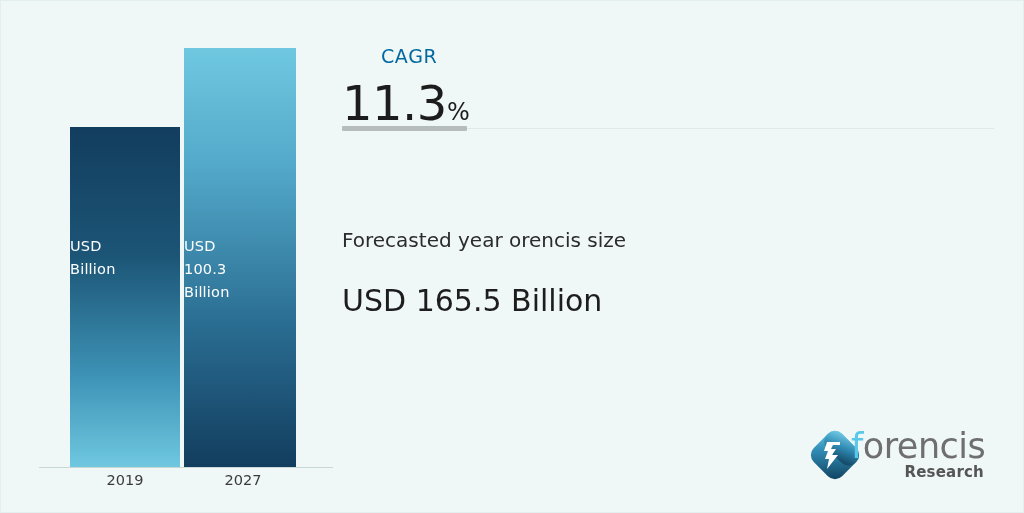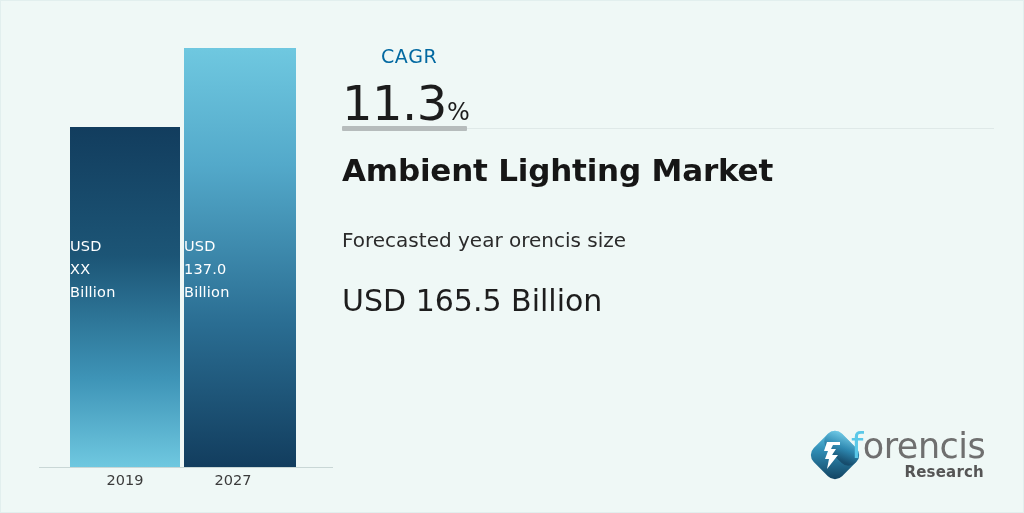--- a/index.html
+++ b/index.html
@@ -93,21 +93,21 @@
     padding-left: 28px;
   }
   .tick {
     position: absolute;
     text-align: center;
     font-size: 14.5px;
     color: #3b3b3b;
     top: 0;
   }
   .tick-0 { left: 69px; width: 110px; }
-  .tick-1 { left: 176px; width: 112px; }
+  .tick-1 { left: 186px; width: 112px; }
 
   
   .panel {
     position: absolute;
     left: 341px;
     top: 0;
     width: 660px;
     height: 513px;
   }
 
@@ -242,29 +242,28 @@
 
 <div class="infographic">
 
   <div class="chart-area">
 
     <div class="bars-wrap">
 
       <div class="bar bar-2019">
         <div class="bar-label">
           <span>USD</span>
-          <span>XX</span>
           <span>Billion</span>
         </div>
       </div>
 
       <div class="bar bar-2027">
         <div class="bar-label">
           <span>USD</span>
-          <span>137.0</span>
+          <span>100.3</span>
           <span>Billion</span>
         </div>
       </div>
 
     </div>
 
     <div class="axis-line"></div>
 
     <div class="axis-ticks">
       <div class="tick tick-0">2019</div>
@@ -277,21 +276,20 @@
 
     <div class="cagr-label">CAGR</div>
 
     <div class="cagr-value"><span>11.3</span><span class="pct">%</span></div>
 
     <div class="divider">
       <div class="thin"></div>
       <div class="thick"></div>
     </div>
 
-    <div class="title">Ambient Lighting Market</div>
 
     <div class="subtitle">Forecasted year orencis size</div>
 
     <div class="value">USD 165.5 Billion</div>
 
   </div>
 
   <div class="logo">
 
     <svg class="logo-mark" viewBox="0 0 56 56">

